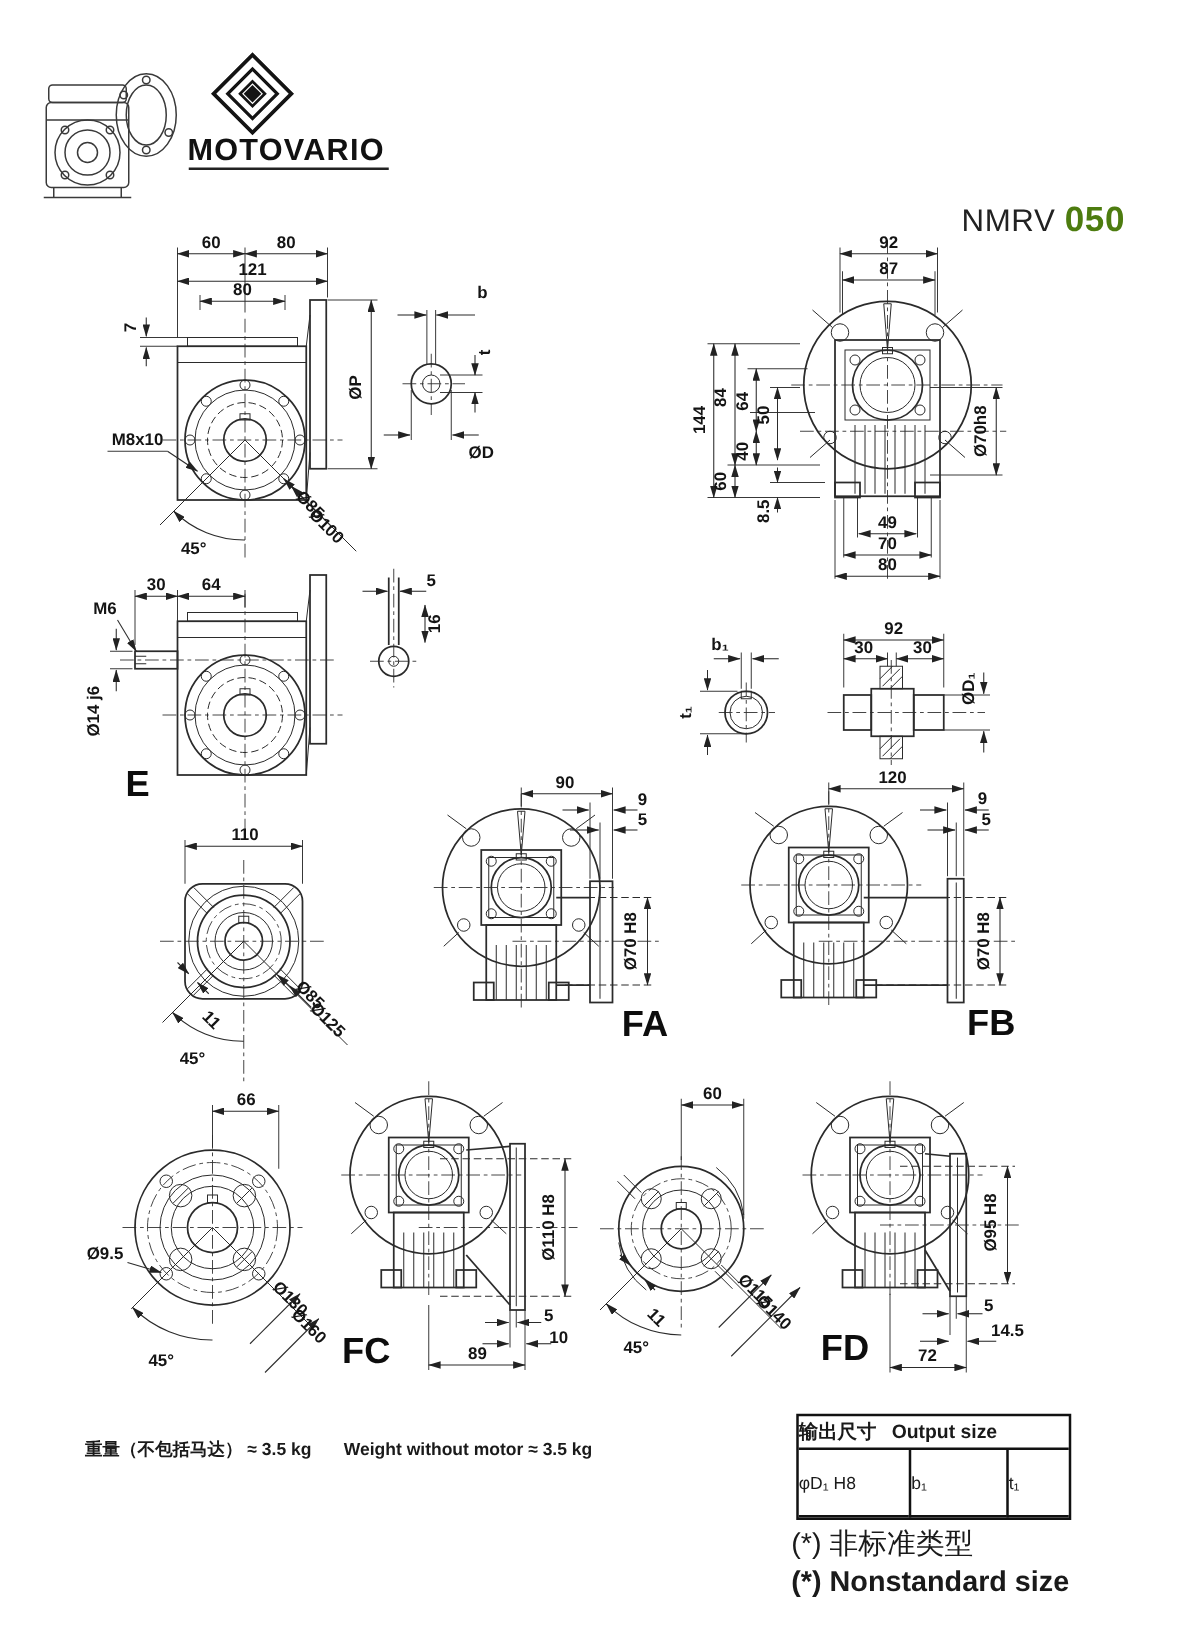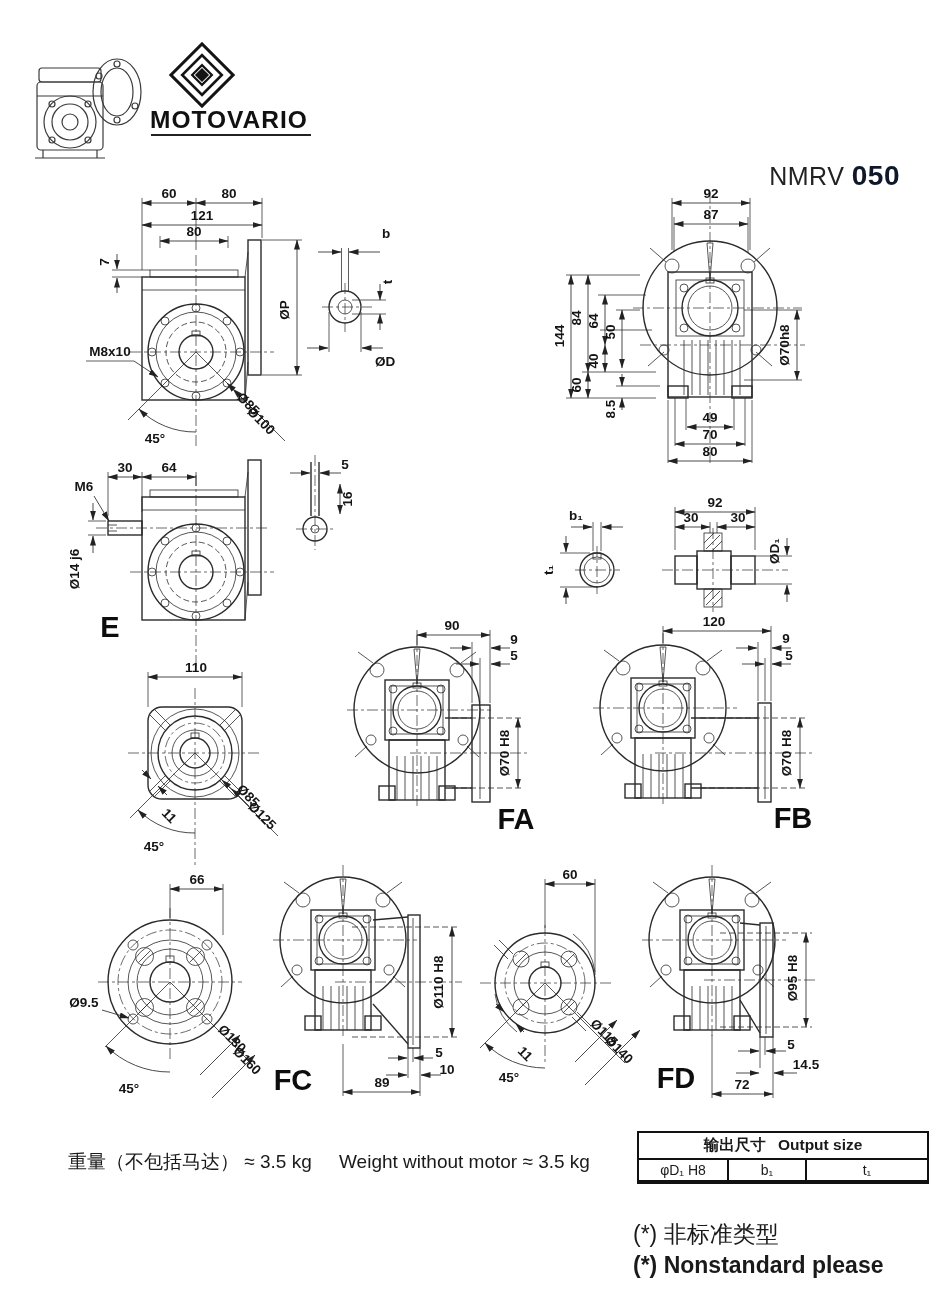--- a/index.html
+++ b/index.html
@@ -10,30 +10,30 @@
 .o{fill:none;stroke:#2b2b2b;stroke-width:1.4}
 .t{fill:none;stroke:#2b2b2b;stroke-width:.8}
 .e{fill:none;stroke:#2b2b2b;stroke-width:.75}
 .d{fill:none;stroke:#2b2b2b;stroke-width:.85;marker-start:url(#as);marker-end:url(#ae)}
 .d1{fill:none;stroke:#2b2b2b;stroke-width:.85;marker-end:url(#ae)}
 .c{fill:none;stroke:#2b2b2b;stroke-width:.7;stroke-dasharray:11 3 3 3}
 .dsh{stroke-dasharray:6 3}
 text.dim{font-size:13.5px;font-weight:bold;fill:#141414;text-anchor:middle}
 text.vlab{font-size:29px;font-weight:900;fill:#0d0d0d;text-anchor:middle}
 #title{left:690px;top:160px;width:210px;text-align:right;font-size:25px;letter-spacing:.5px;color:#222}
-#title b{font-size:28px;color:#0f172a}
+#title b{font-size:28px;color:#4d7c0f}
 #notes{left:68px;top:1152px;width:585px;line-height:1.0}
-#notes .l1{font-size:19px;font-weight:normal;margin-bottom:10px}
+#notes .l1{font-size:14px;font-weight:bold;margin-bottom:10px}
 #notes .l1 .en{margin-left:22px}
 #notes .l2{font-size:18px;margin-bottom:9px}
 #notes .l3,#notes .l4{font-size:18px;font-weight:bold;letter-spacing:-.4px;margin-bottom:6px}
-#tbl{left:637px;top:1131px;width:292px;border:2px solid #111;text-align:center;font-size:14px}
+#tbl{left:637px;top:1131px;width:220px;border:2px solid #111;text-align:left;font-size:14px}
 #tbl .title{font-size:15.5px;font-weight:bold;padding:2px 0;border-bottom:2px solid #111}
 #tbl .row{display:flex}
-#tbl .tc{padding:2px 0}
+#tbl .tc{padding:18px 0}
 #tbl .c1{width:88px}#tbl .c2{width:78px}#tbl .c3{flex:1}
 #tbl .tc+.tc{border-left:2px solid #111}
 #tbl .head .tc{border-bottom:2px solid #111}
 #tbl .body .tc{padding:4px 0;line-height:1.15}
 #tblnotes{left:633px;top:1219px;font-size:23px;line-height:1.35}
 #tblnotes .en{font-weight:bold}
 </style>
 </head>
 <body>
 
@@ -596,14 +596,14 @@
     <span style="margin-left:8px">Output size</span>
   </div>
   <div class="row head">
     <div class="tc c1">φD₁ H8</div>
     <div class="tc c2">b₁</div>
     <div class="tc c3">t₁</div>
   </div>
 </div>
 <div class="abs" id="tblnotes">
   <div class="zh">(*) 非标准类型</div>
-  <div class="en">(*) Nonstandard please</div>
+  <div class="en">(*) Nonstandard size</div>
 </div>
 
 </body></html>

